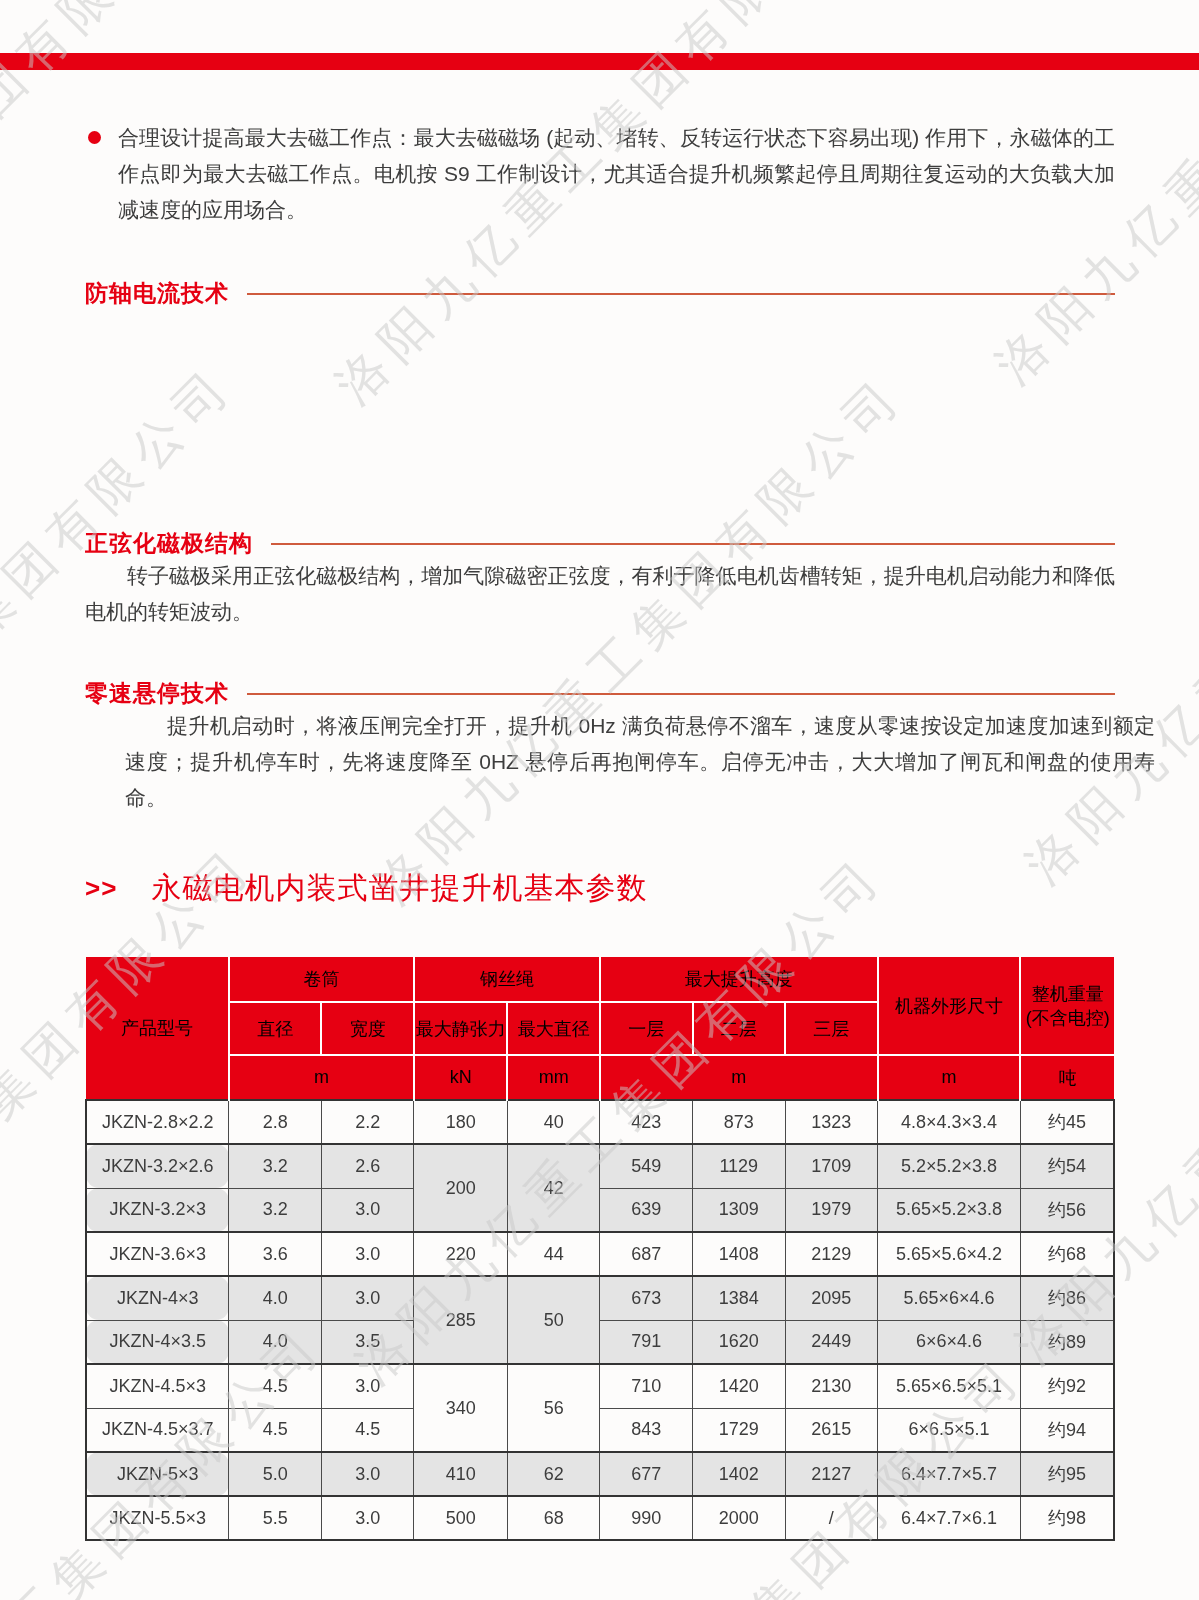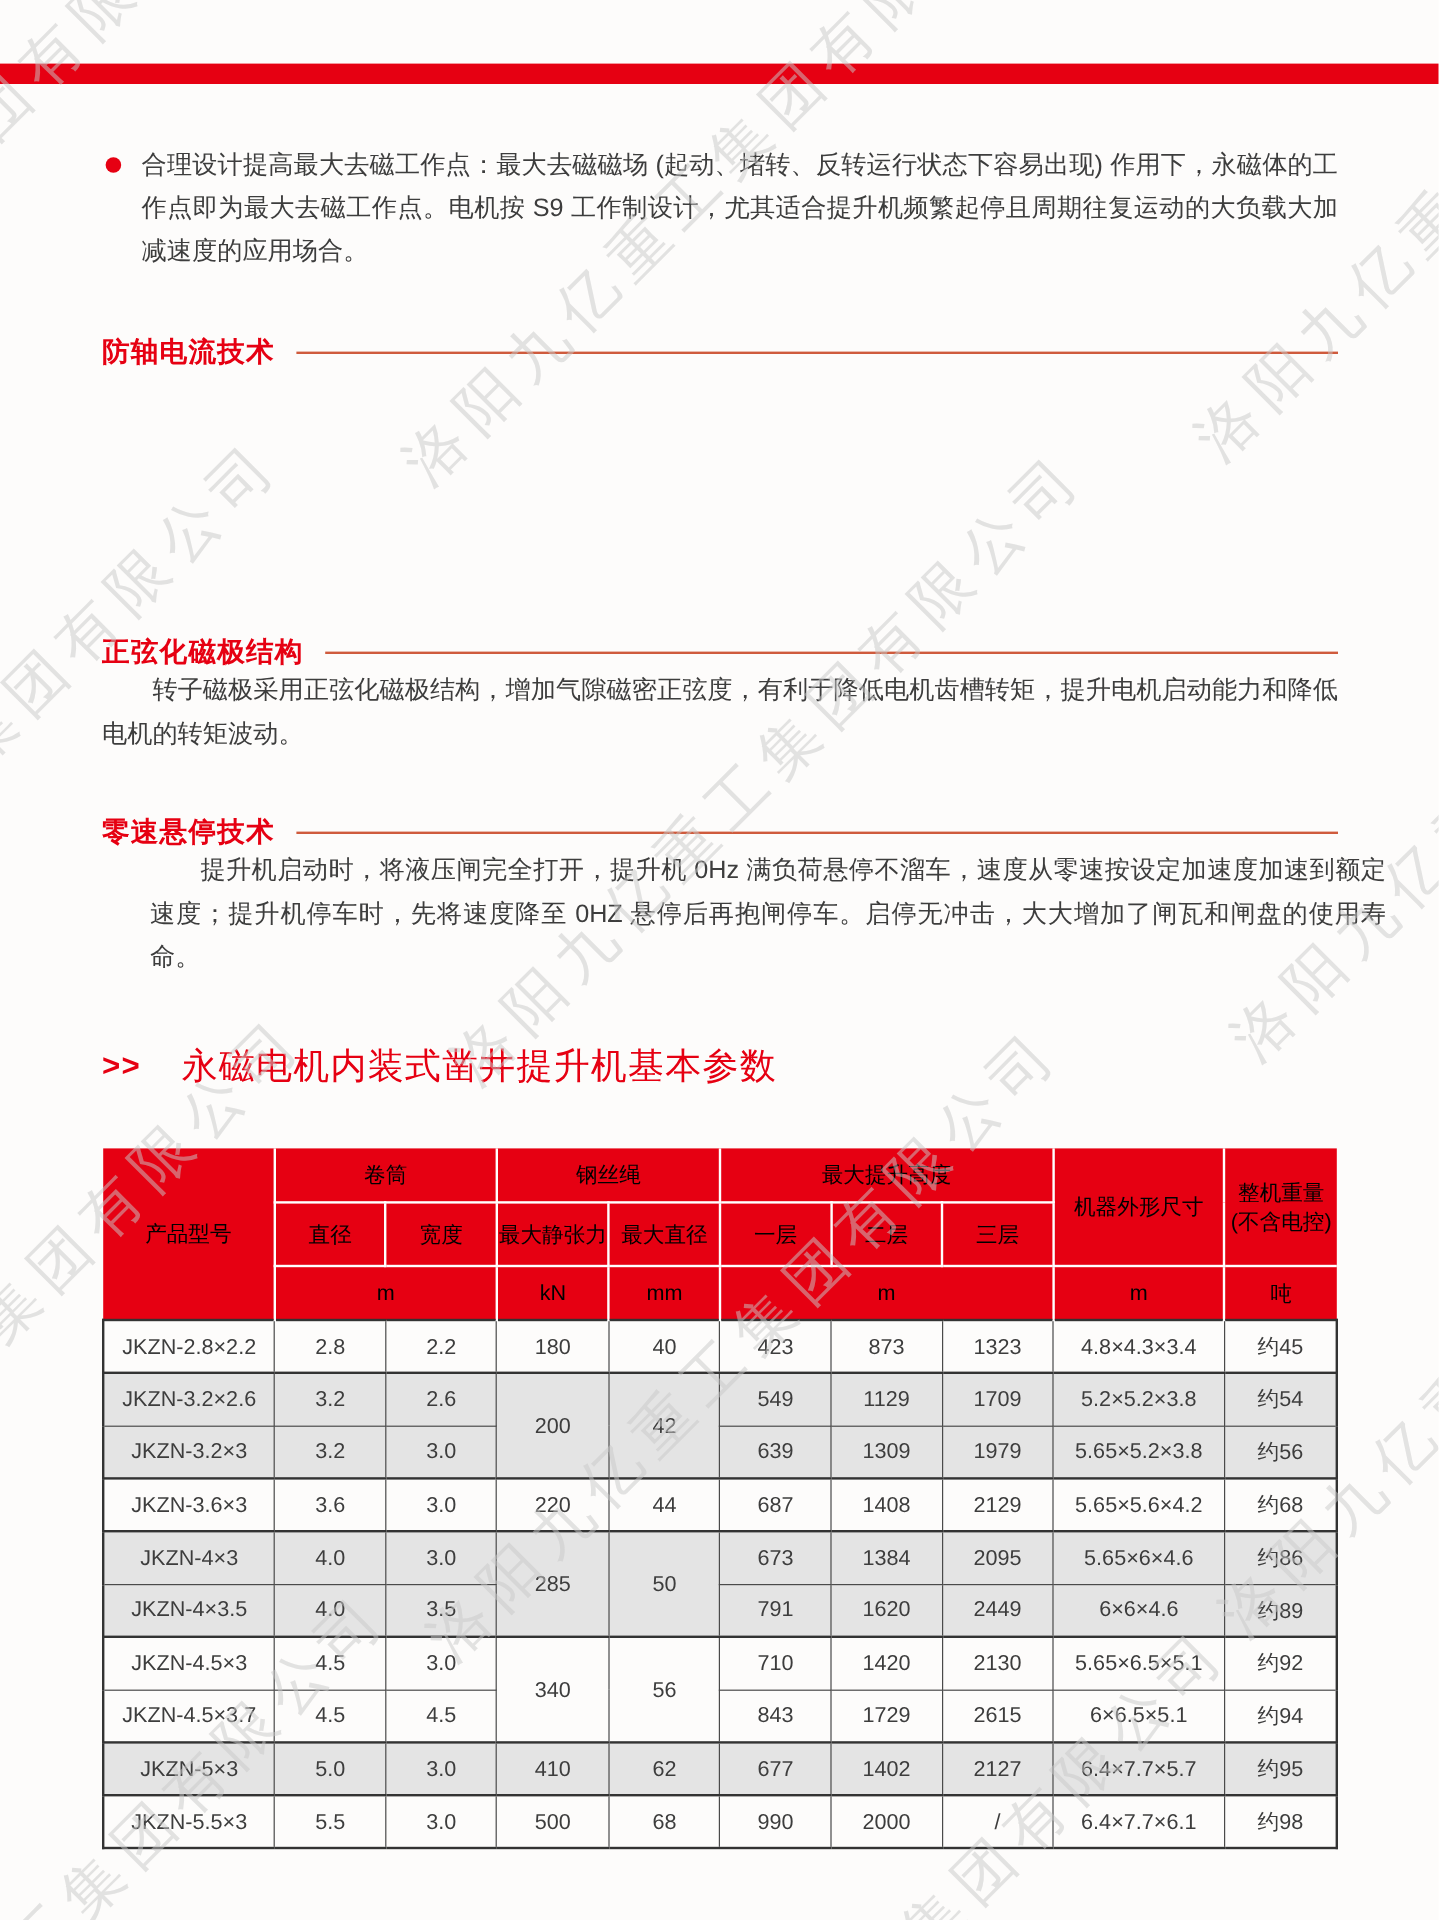--- a/index.html
+++ b/index.html
@@ -48,21 +48,21 @@
   thead tr.sub th{height:53px;}
   thead tr.units th{height:45px;border-bottom:none;}
   thead tr.grp th{border-top:none;}
   th.product{border-left:none;border-bottom:none;}
   th.weight{border-right:none;line-height:24px;}
   thead tr.units th.last{border-right:none;}
   tbody td{height:44px;font-size:18px;color:var(--text);border:1px solid var(--border);}
   tbody tr.shaded td{background:var(--shaded);}
   tbody tr:first-child td{border-top:2px solid var(--border-strong);}
   tbody tr:last-child td{border-bottom:2px solid var(--border-strong);}
-  tbody td:first-child{border-left:2px solid var(--border-strong);}
+  tbody td:first-child{border-left:2px solid var(--border-strong);border-radius:13px;}
   tbody td:last-child{border-right:2px solid var(--border-strong);}
   tbody tr.group-end td{border-bottom:2px solid var(--border-strong);}
   tbody td.span2{border-bottom:2px solid var(--border-strong);}
 </style>
 </head>
 <body>
 
 <div class="page">
   <div class="top-bar"></div>
 

